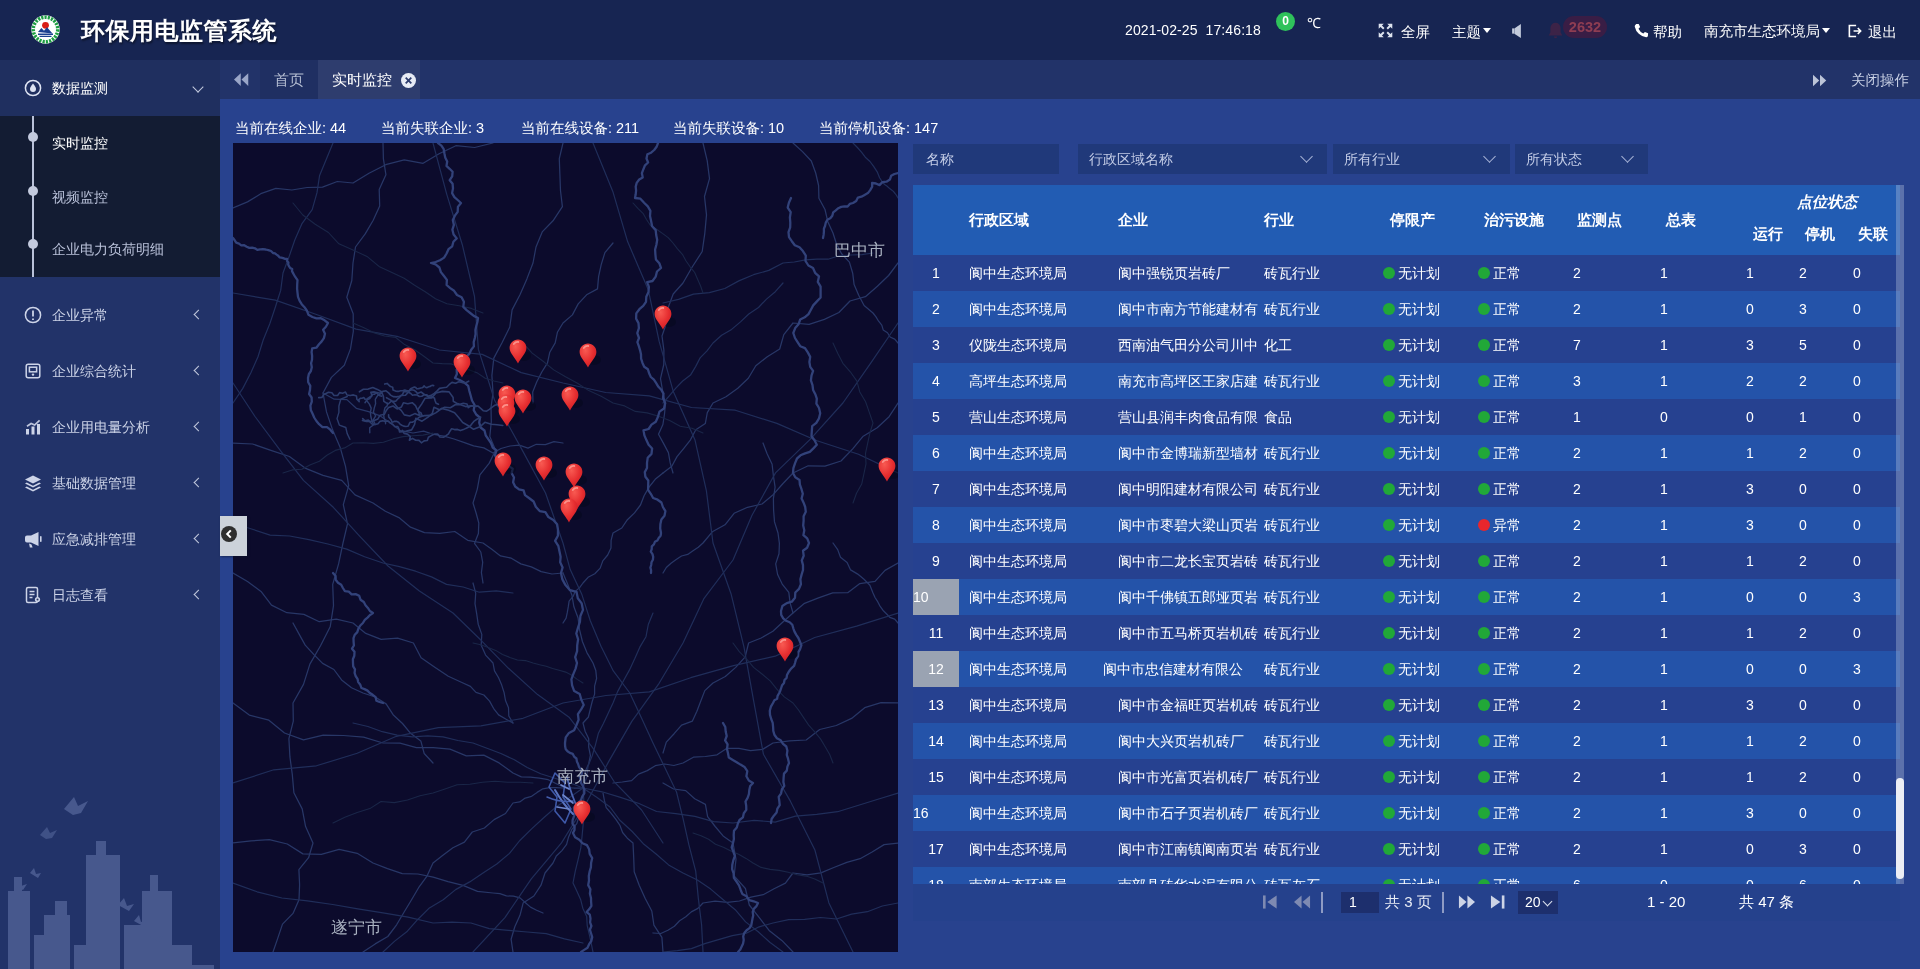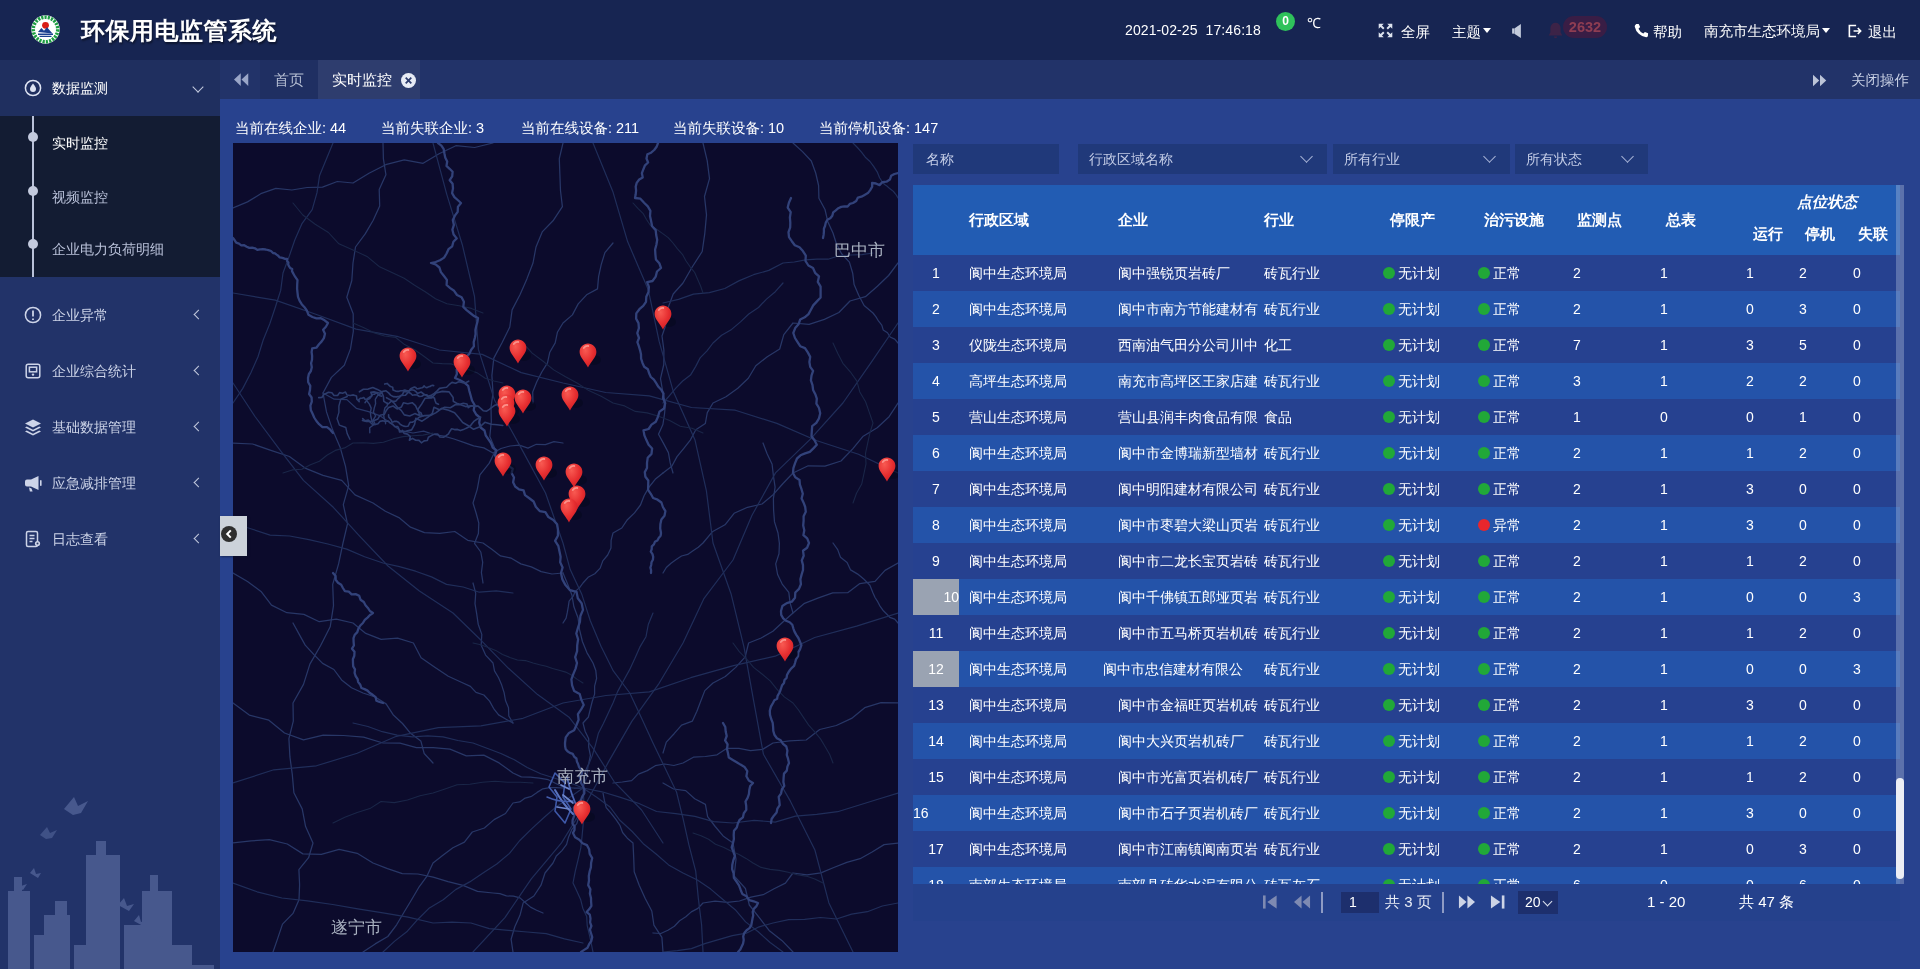--- a/index.html
+++ b/index.html
@@ -88,20 +88,30 @@
         <span class="txt">企业异常</span>
         <i class="chev-l"></i>
       </div>
     <div class="menu-item">
         <svg class="icw" viewBox="0 0 18 18" fill="none" stroke="#cdd4e8" stroke-width="1.5">
           <rect x="2.2" y="2.2" width="13.6" height="13.6" rx="2"></rect>
           <rect x="5.4" y="5.2" width="7.2" height="4.6"></rect>
           <circle cx="9" cy="12.6" r="1.2" fill="#cdd4e8" stroke="none"></circle>
         </svg>
         <span class="txt">企业综合统计</span>
+        <i class="chev-l"></i>
+      </div>
+    <div class="menu-item">
+        <svg class="icw" viewBox="0 0 18 18" fill="#cdd4e8">
+          <rect x="2" y="11" width="3" height="5.5"></rect>
+          <rect x="7.5" y="8.5" width="3" height="8"></rect>
+          <rect x="13" y="6" width="3" height="10.5"></rect>
+          <path d="M2.5 7.5 L7 4.5 L10.5 6 L15 1.8 L16.2 3 L10.8 8 L7.3 6.4 L3.4 9z" opacity=".9"></path>
+        </svg>
+        <span class="txt">企业用电量分析</span>
         <i class="chev-l"></i>
       </div>
     <div class="menu-item">
         <svg class="icw" viewBox="0 0 18 18" fill="#cdd4e8">
           <path d="M9 1.5 L17 5.5 9 9.5 1 5.5Z"></path>
           <path d="M2.8 8.6 L1 9.5 9 13.5 17 9.5 15.2 8.6 9 11.7Z"></path>
           <path d="M2.8 12.6 L1 13.5 9 17.5 17 13.5 15.2 12.6 9 15.7Z"></path>
         </svg>
         <span class="txt">基础数据管理</span>
         <i class="chev-l"></i>
@@ -432,21 +442,21 @@
 <div style="position:absolute;left:351px;top:0">砖瓦行业</div>
 <div style="position:absolute;left:470px;top:0"><span style="display:inline-block;width:12px;height:12px;border-radius:50%;background:#21a838;vertical-align:-1px;margin-right:3px"></span>无计划</div>
 <div style="position:absolute;left:565px;top:0"><span style="display:inline-block;width:12px;height:12px;border-radius:50%;background:#21a838;vertical-align:-1px;margin-right:3px"></span>正常</div>
 <div style="position:absolute;left:660px;top:0">2</div>
 <div style="position:absolute;left:747px;top:0">1</div>
 <div style="position:absolute;left:833px;top:0">1</div>
 <div style="position:absolute;left:886px;top:0">2</div>
 <div style="position:absolute;left:940px;top:0">0</div>
       </div>
 <div style="position:relative;width:987px;height:36px;background:#2453a9;color:#fff;font-size:14px;line-height:36px">
-        <div style="position:absolute;left:0;top:0;width:46px;text-align:right;background:#9aa3b2;color:#fff;height:36px">10</div>
+        <div style="position:absolute;left:0;top:0;width:46px;text-align:left;background:#9aa3b2;color:#fff;height:36px">10</div>
 <div style="position:absolute;left:56px;top:0">阆中生态环境局</div>
 <div style="position:absolute;left:205px;top:0">阆中千佛镇五郎垭页岩</div>
 <div style="position:absolute;left:351px;top:0">砖瓦行业</div>
 <div style="position:absolute;left:470px;top:0"><span style="display:inline-block;width:12px;height:12px;border-radius:50%;background:#21a838;vertical-align:-1px;margin-right:3px"></span>无计划</div>
 <div style="position:absolute;left:565px;top:0"><span style="display:inline-block;width:12px;height:12px;border-radius:50%;background:#21a838;vertical-align:-1px;margin-right:3px"></span>正常</div>
 <div style="position:absolute;left:660px;top:0">2</div>
 <div style="position:absolute;left:747px;top:0">1</div>
 <div style="position:absolute;left:833px;top:0">0</div>
 <div style="position:absolute;left:886px;top:0">0</div>
 <div style="position:absolute;left:940px;top:0">3</div>

